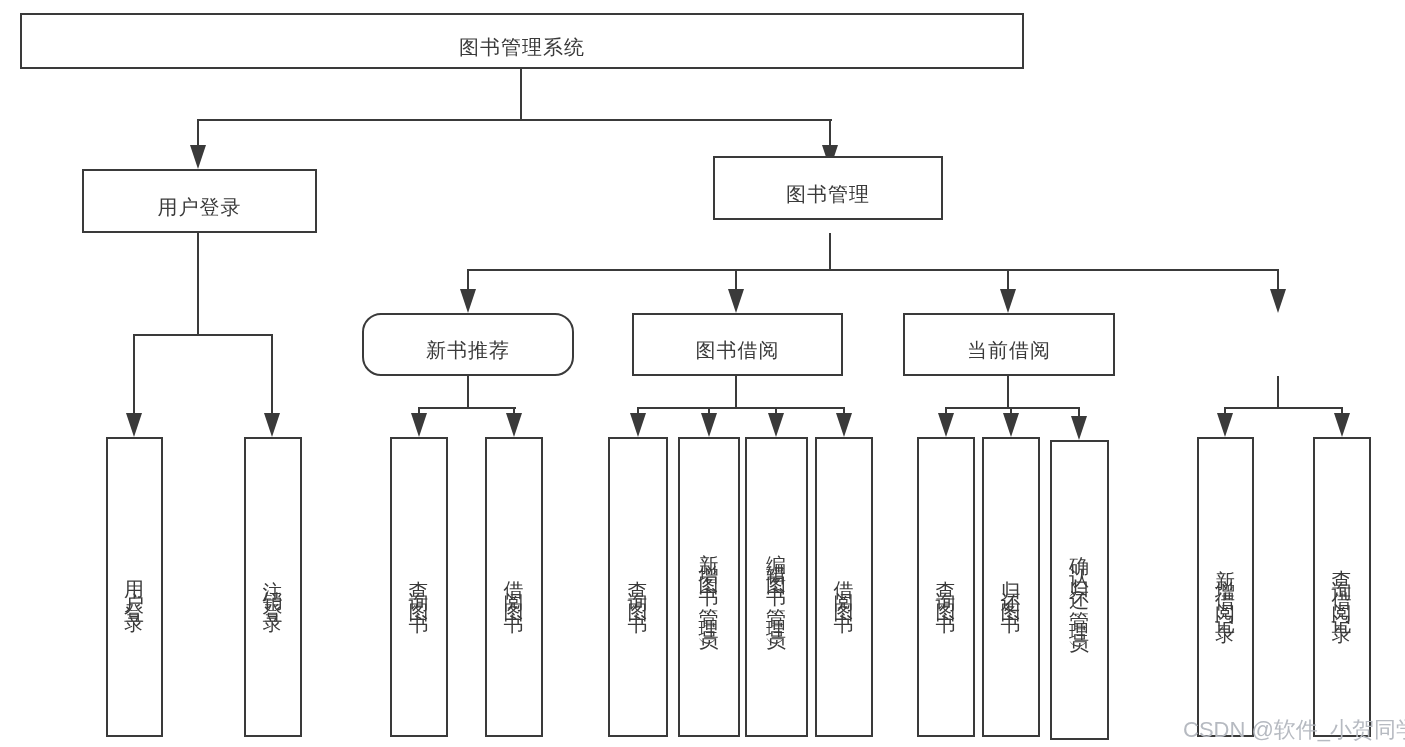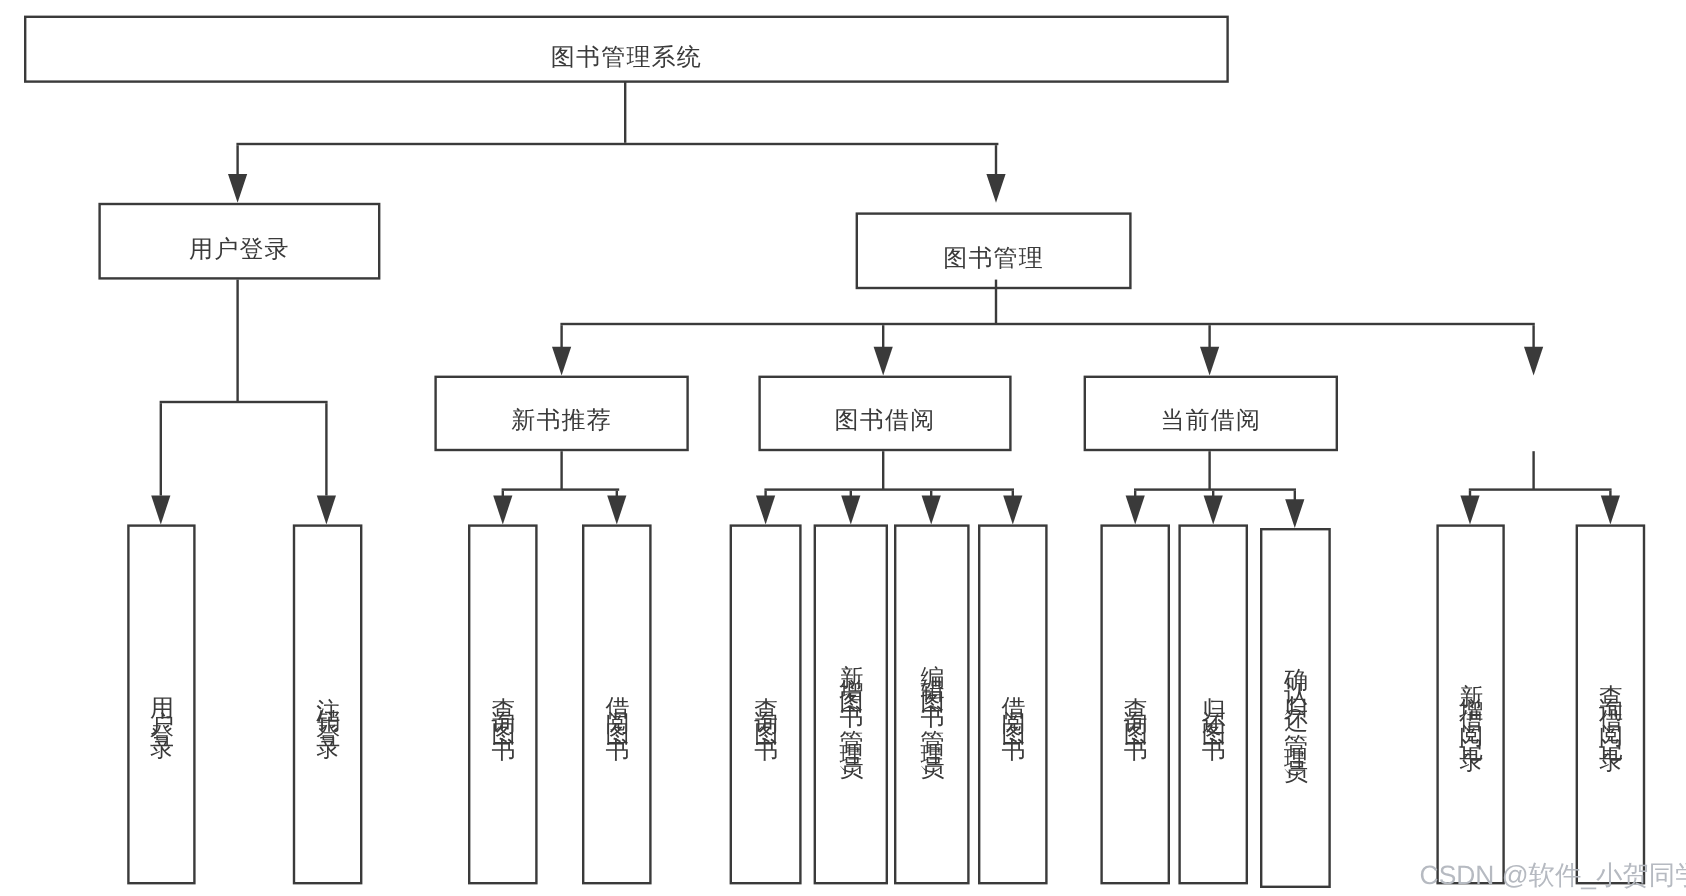--- a/index.html
+++ b/index.html
@@ -39,21 +39,21 @@
   <div class="vl" style="left:520px;top:68px;height:51px;"></div>
   <div class="hl" style="left:197px;top:119px;width:635px;"></div>
   <div class="vl" style="left:197px;top:121px;height:26px;"></div>
   <div class="ar" style="left:190px;top:145px;"></div>
   <div class="vl" style="left:829px;top:121px;height:26px;"></div>
   <div class="ar" style="left:822px;top:145px;"></div>
 
   <div class="node h" style="left:82px;top:169px;width:235px;height:64px;">
     <span>用户登录</span>
   </div>
-  <div class="node h" style="left:713px;top:177px;width:230px;height:64px;justify-content:center;">
+  <div class="node h" style="left:713px;top:156px;width:230px;height:64px;justify-content:center;">
     <span>图书管理</span>
   </div>
 
   <div class="vl" style="left:197px;top:233px;height:102px;"></div>
   <div class="hl" style="left:133px;top:334px;width:140px;"></div>
   <div class="vl" style="left:133px;top:336px;height:77px;"></div>
   <div class="ar" style="left:126px;top:413px;"></div>
   <div class="vl" style="left:271px;top:336px;height:77px;"></div>
   <div class="ar" style="left:264px;top:413px;"></div>
 
@@ -61,21 +61,21 @@
   <div class="hl" style="left:467px;top:269px;width:812px;"></div>
   <div class="vl" style="left:467px;top:271px;height:19px;"></div>
   <div class="ar" style="left:460px;top:289px;"></div>
   <div class="vl" style="left:735px;top:271px;height:19px;"></div>
   <div class="ar" style="left:728px;top:289px;"></div>
   <div class="vl" style="left:1007px;top:271px;height:19px;"></div>
   <div class="ar" style="left:1000px;top:289px;"></div>
   <div class="vl" style="left:1277px;top:271px;height:19px;"></div>
   <div class="ar" style="left:1270px;top:289px;"></div>
 
-  <div class="node h" style="left:362px;top:313px;width:212px;height:63px;">
+  <div class="node h" style="left:362px;top:313px;width:212px;height:63px;border-radius:19px;">
     <span>新书推荐</span>
   </div>
   <div class="node h" style="left:903px;top:313px;width:212px;height:63px;">
     <span>当前借阅</span>
   </div>
   <div class="node h" style="left:632px;top:313px;width:211px;height:63px;">
     <span>图书借阅</span>
   </div>
 
   <div class="vl" style="left:467px;top:376px;height:32px;"></div>

